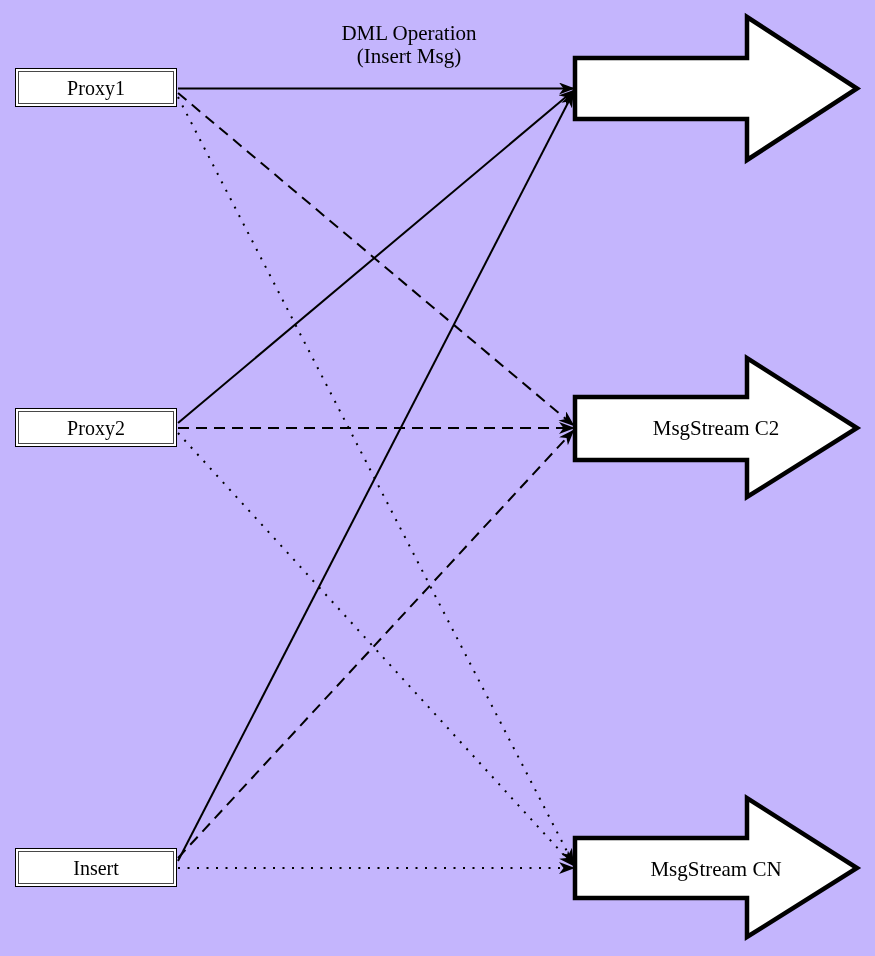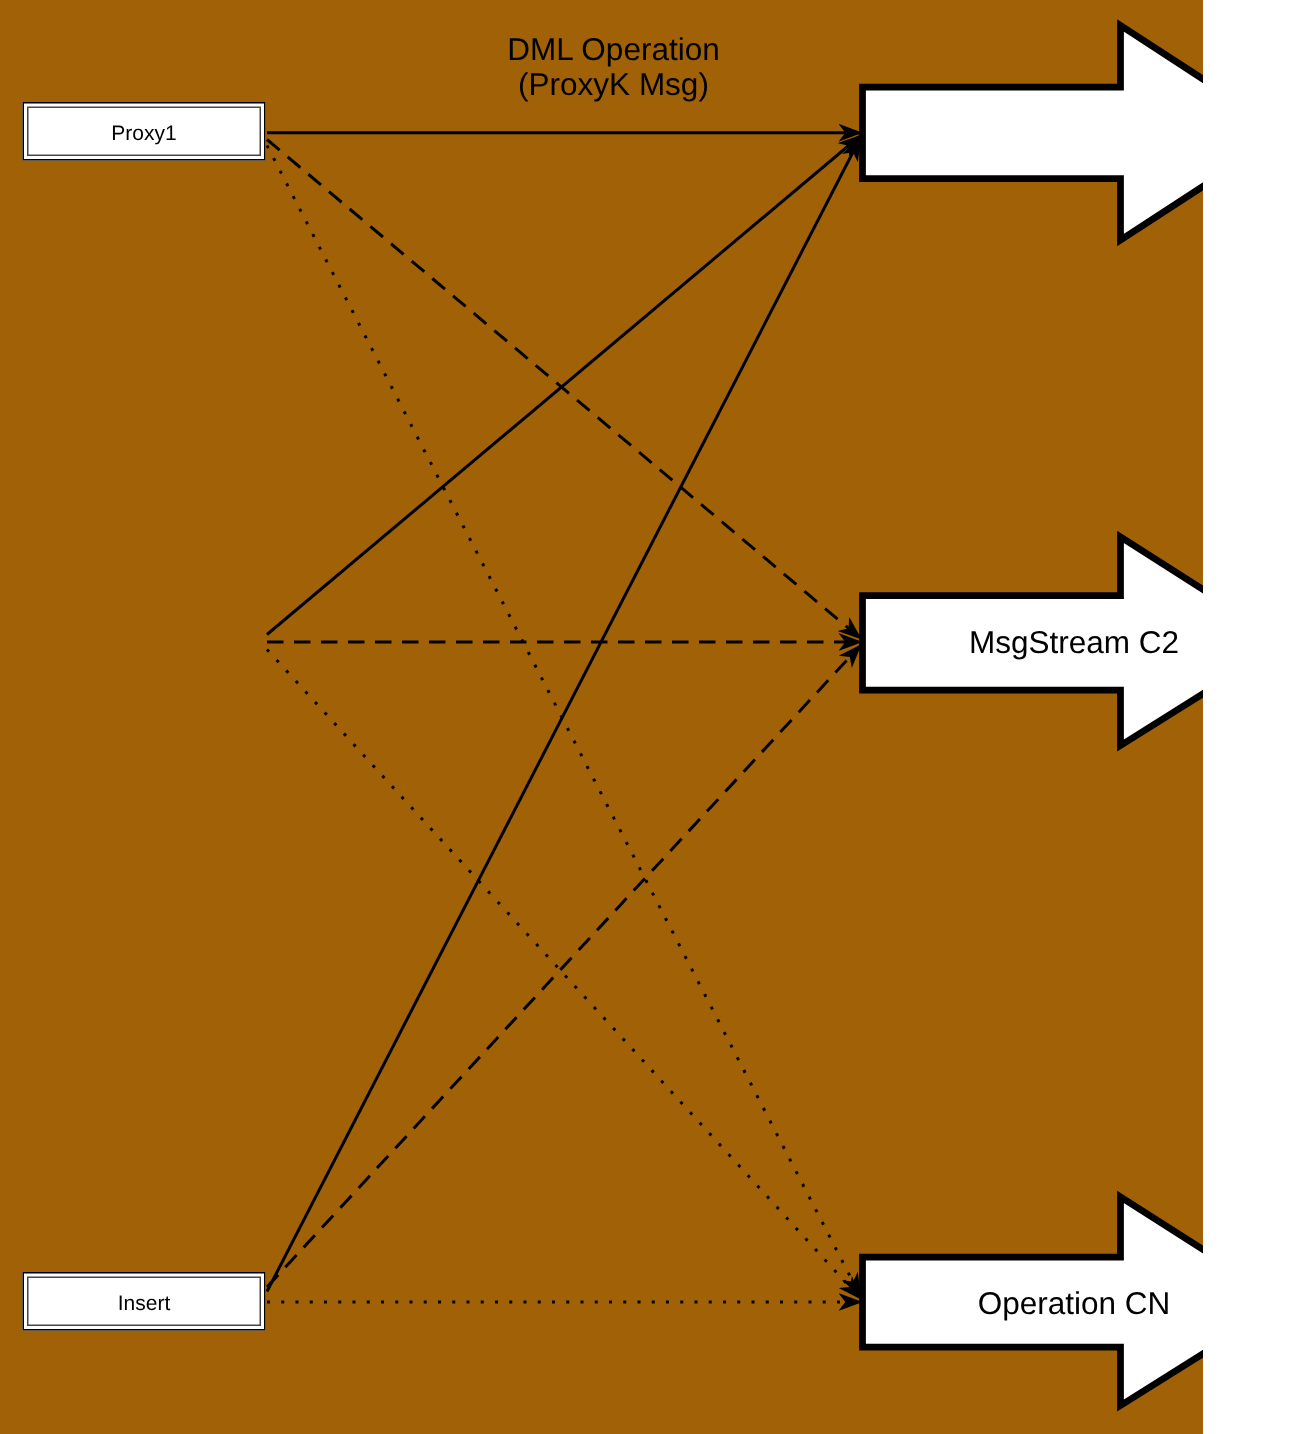--- a/index.html
+++ b/index.html
@@ -4,24 +4,25 @@
 <style>
   html, body {
     margin: 0;
     padding: 0;
     background: #ffffff;
     font-family: "Liberation Sans", "DejaVu Sans", sans-serif;
     color: #000000;
   }
   .canvas {
     position: relative;
-    width: 802px;
+    width: 875px;
     height: 956px;
-    background: #a16207;
+    background: #c4b5fd;
     overflow: hidden;
+    font-family: Liberation Serif, serif;
   }
   .layer {
     position: absolute;
     left: 0; top: 0;
     width: 875px;
     height: 956px;
   }
   svg.layer { pointer-events: none; }
 
   .edge {
@@ -49,21 +50,21 @@
     padding: 2px;
   }
   .proxy-inner {
     width: 100%;
     height: 100%;
     border: 1.5px solid #474747;
     box-sizing: border-box;
     display: flex;
     align-items: center;
     justify-content: center;
-    font-size: 14px;
+    font-size: 20px;
     line-height: 1;
     background: #ffffff;
   }
   .proxy-box.p1 { top: 68px; }
   .proxy-box.p2 { top: 408px; }
   .proxy-box.pk { top: 848px; }
 
   .stream-label {
     position: absolute;
     left: 575px;
@@ -114,26 +115,29 @@
     <line class="edge dotted" x1="178" y1="433" x2="573" y2="865" marker-end="url(#stealth)"></line>
     <line class="edge dotted" x1="178" y1="868" x2="573" y2="868" marker-end="url(#stealth)"></line>
 
     <polygon class="block-arrow" points="575,58 747,58 747,17 857,88.5 747,160 747,119 575,119"></polygon>
     <polygon class="block-arrow" points="575,397 747,397 747,358 857,428 747,497 747,460 575,460"></polygon>
     <polygon class="block-arrow" points="575,838 747,838 747,798 857,868 747,937 747,898 575,898"></polygon>
   </svg>
 
   <div class="dml-label">
     <div>DML Operation</div>
-    <div>(ProxyK Msg)</div>
+    <div>(Insert Msg)</div>
   </div>
 
   <div class="proxy-box p1">
     <div class="proxy-inner">Proxy1</div>
+  </div>
+  <div class="proxy-box p2">
+    <div class="proxy-inner">Proxy2</div>
   </div>
   <div class="proxy-box pk">
     <div class="proxy-inner">Insert</div>
   </div>
 
   <div class="stream-label s2">MsgStream C2</div>
-  <div class="stream-label sn">Operation CN</div>
+  <div class="stream-label sn">MsgStream CN</div>
 
 </div>
 
 </body></html>

